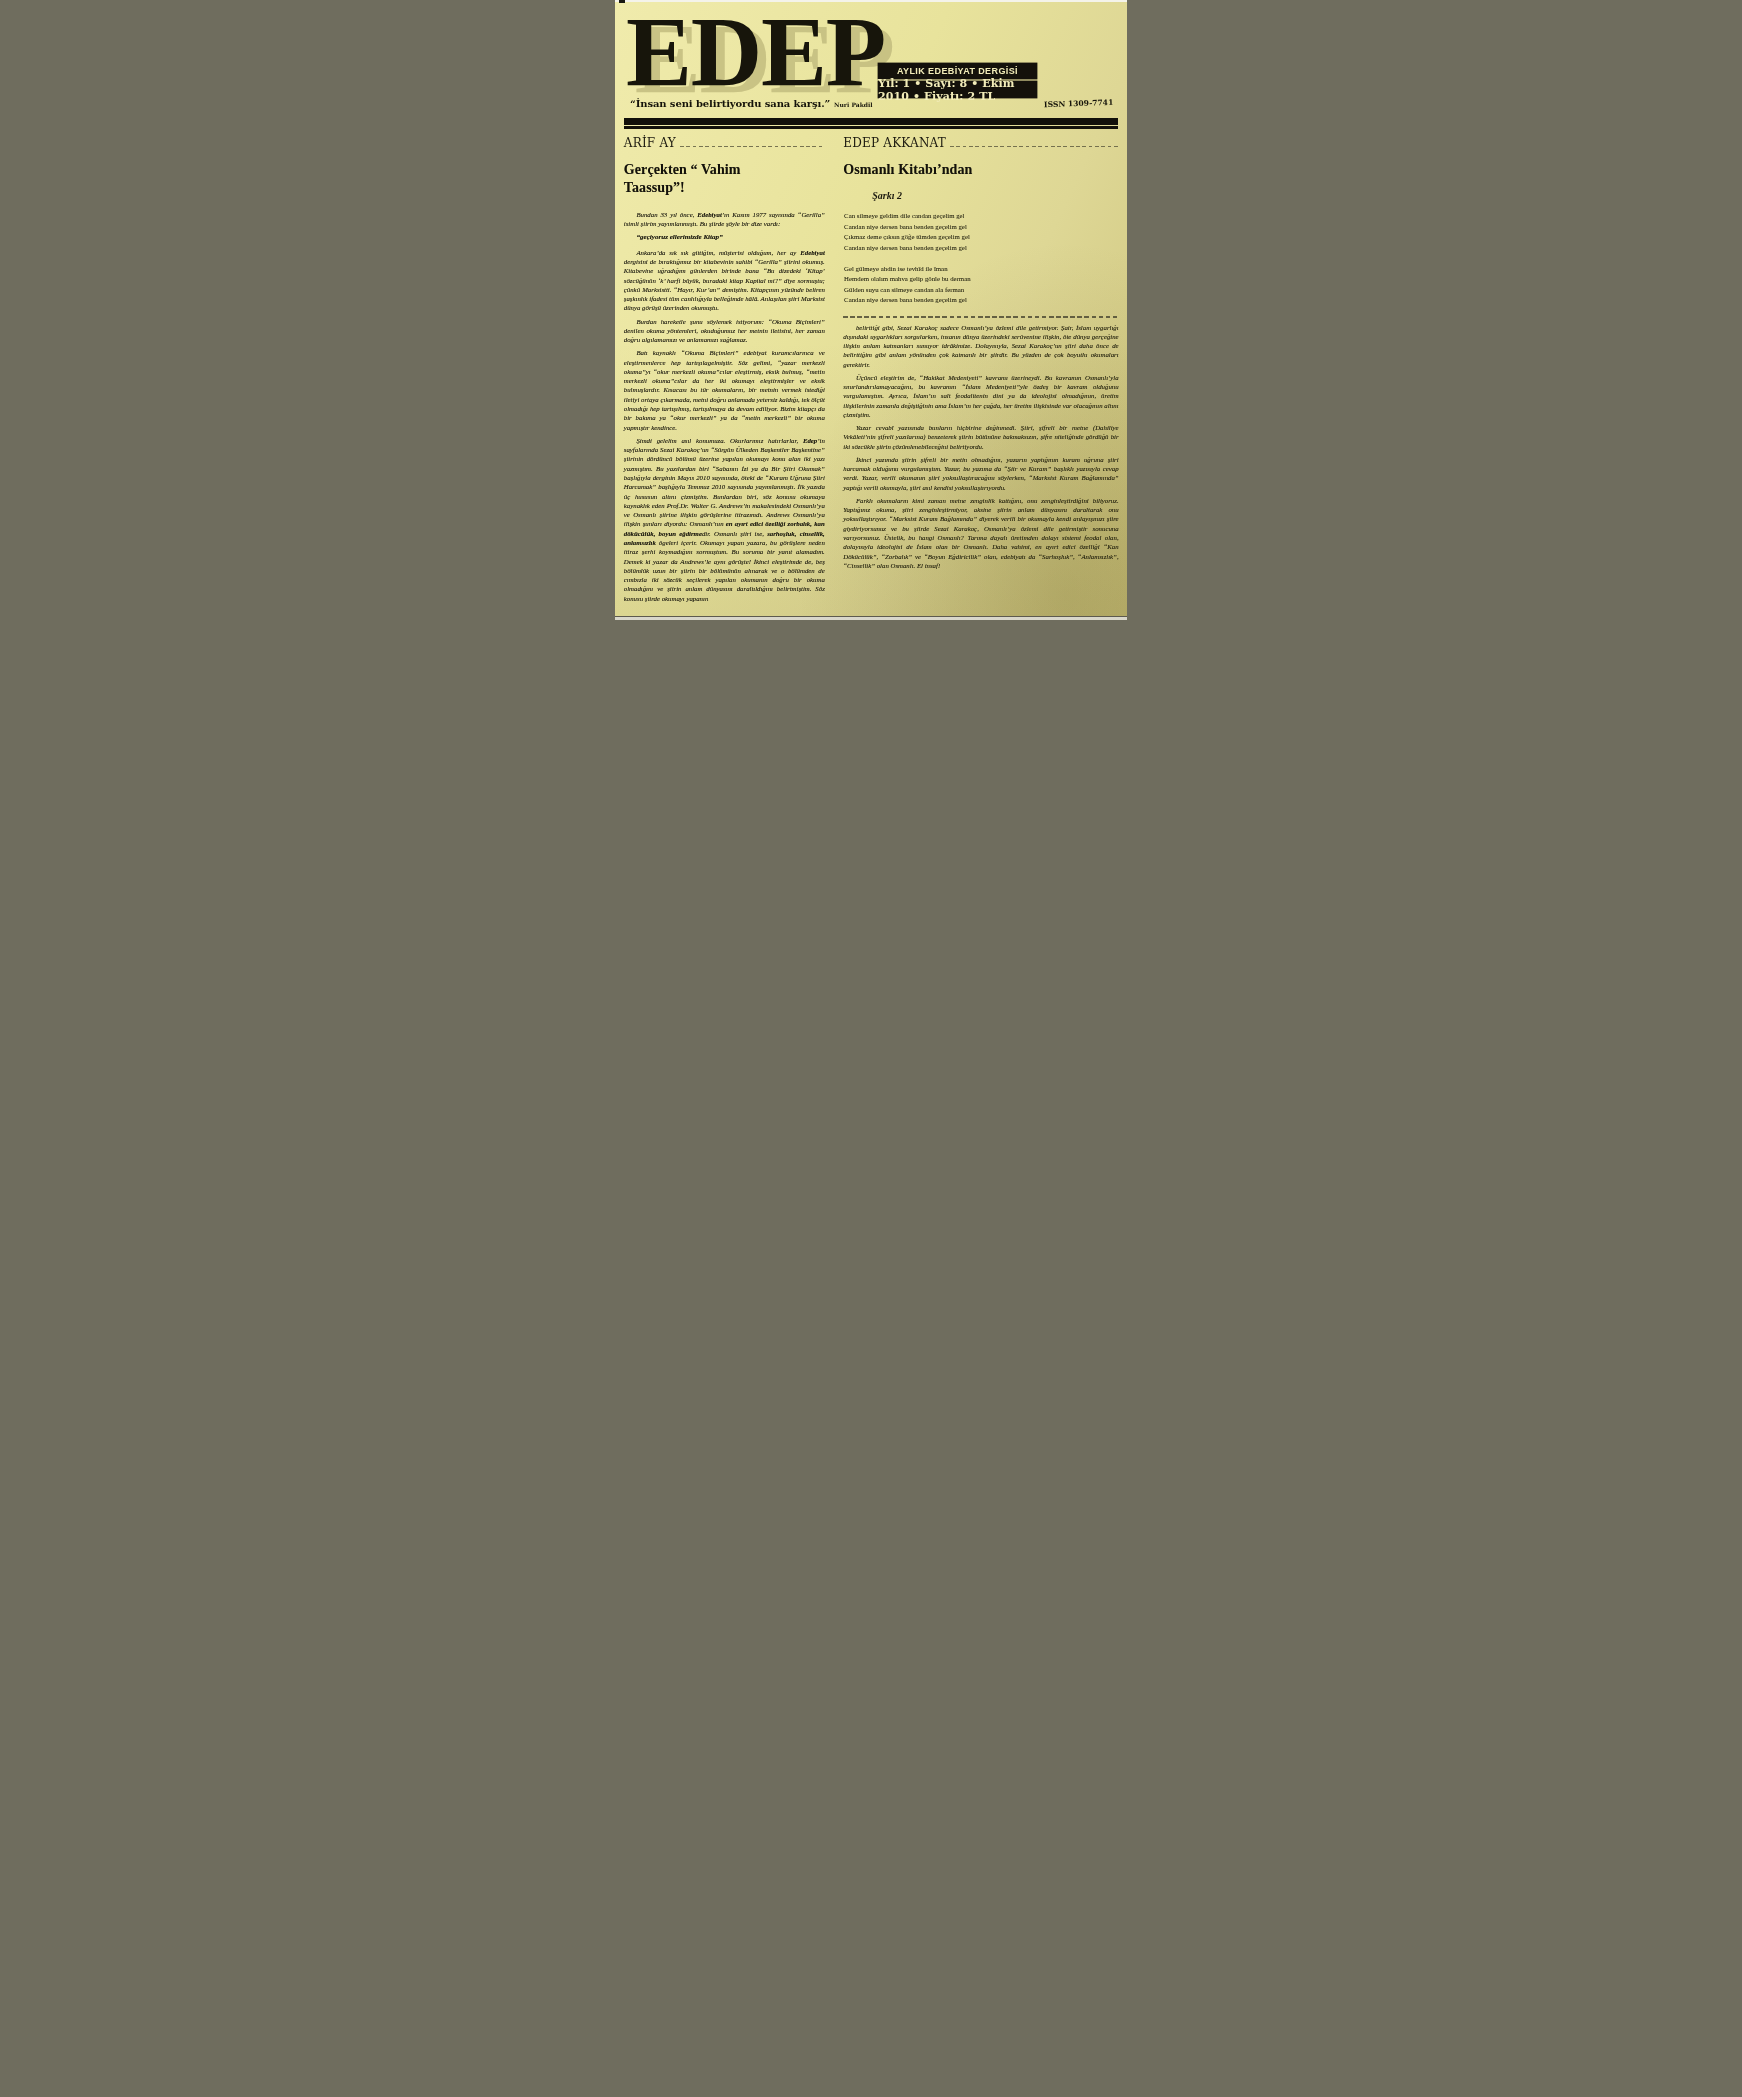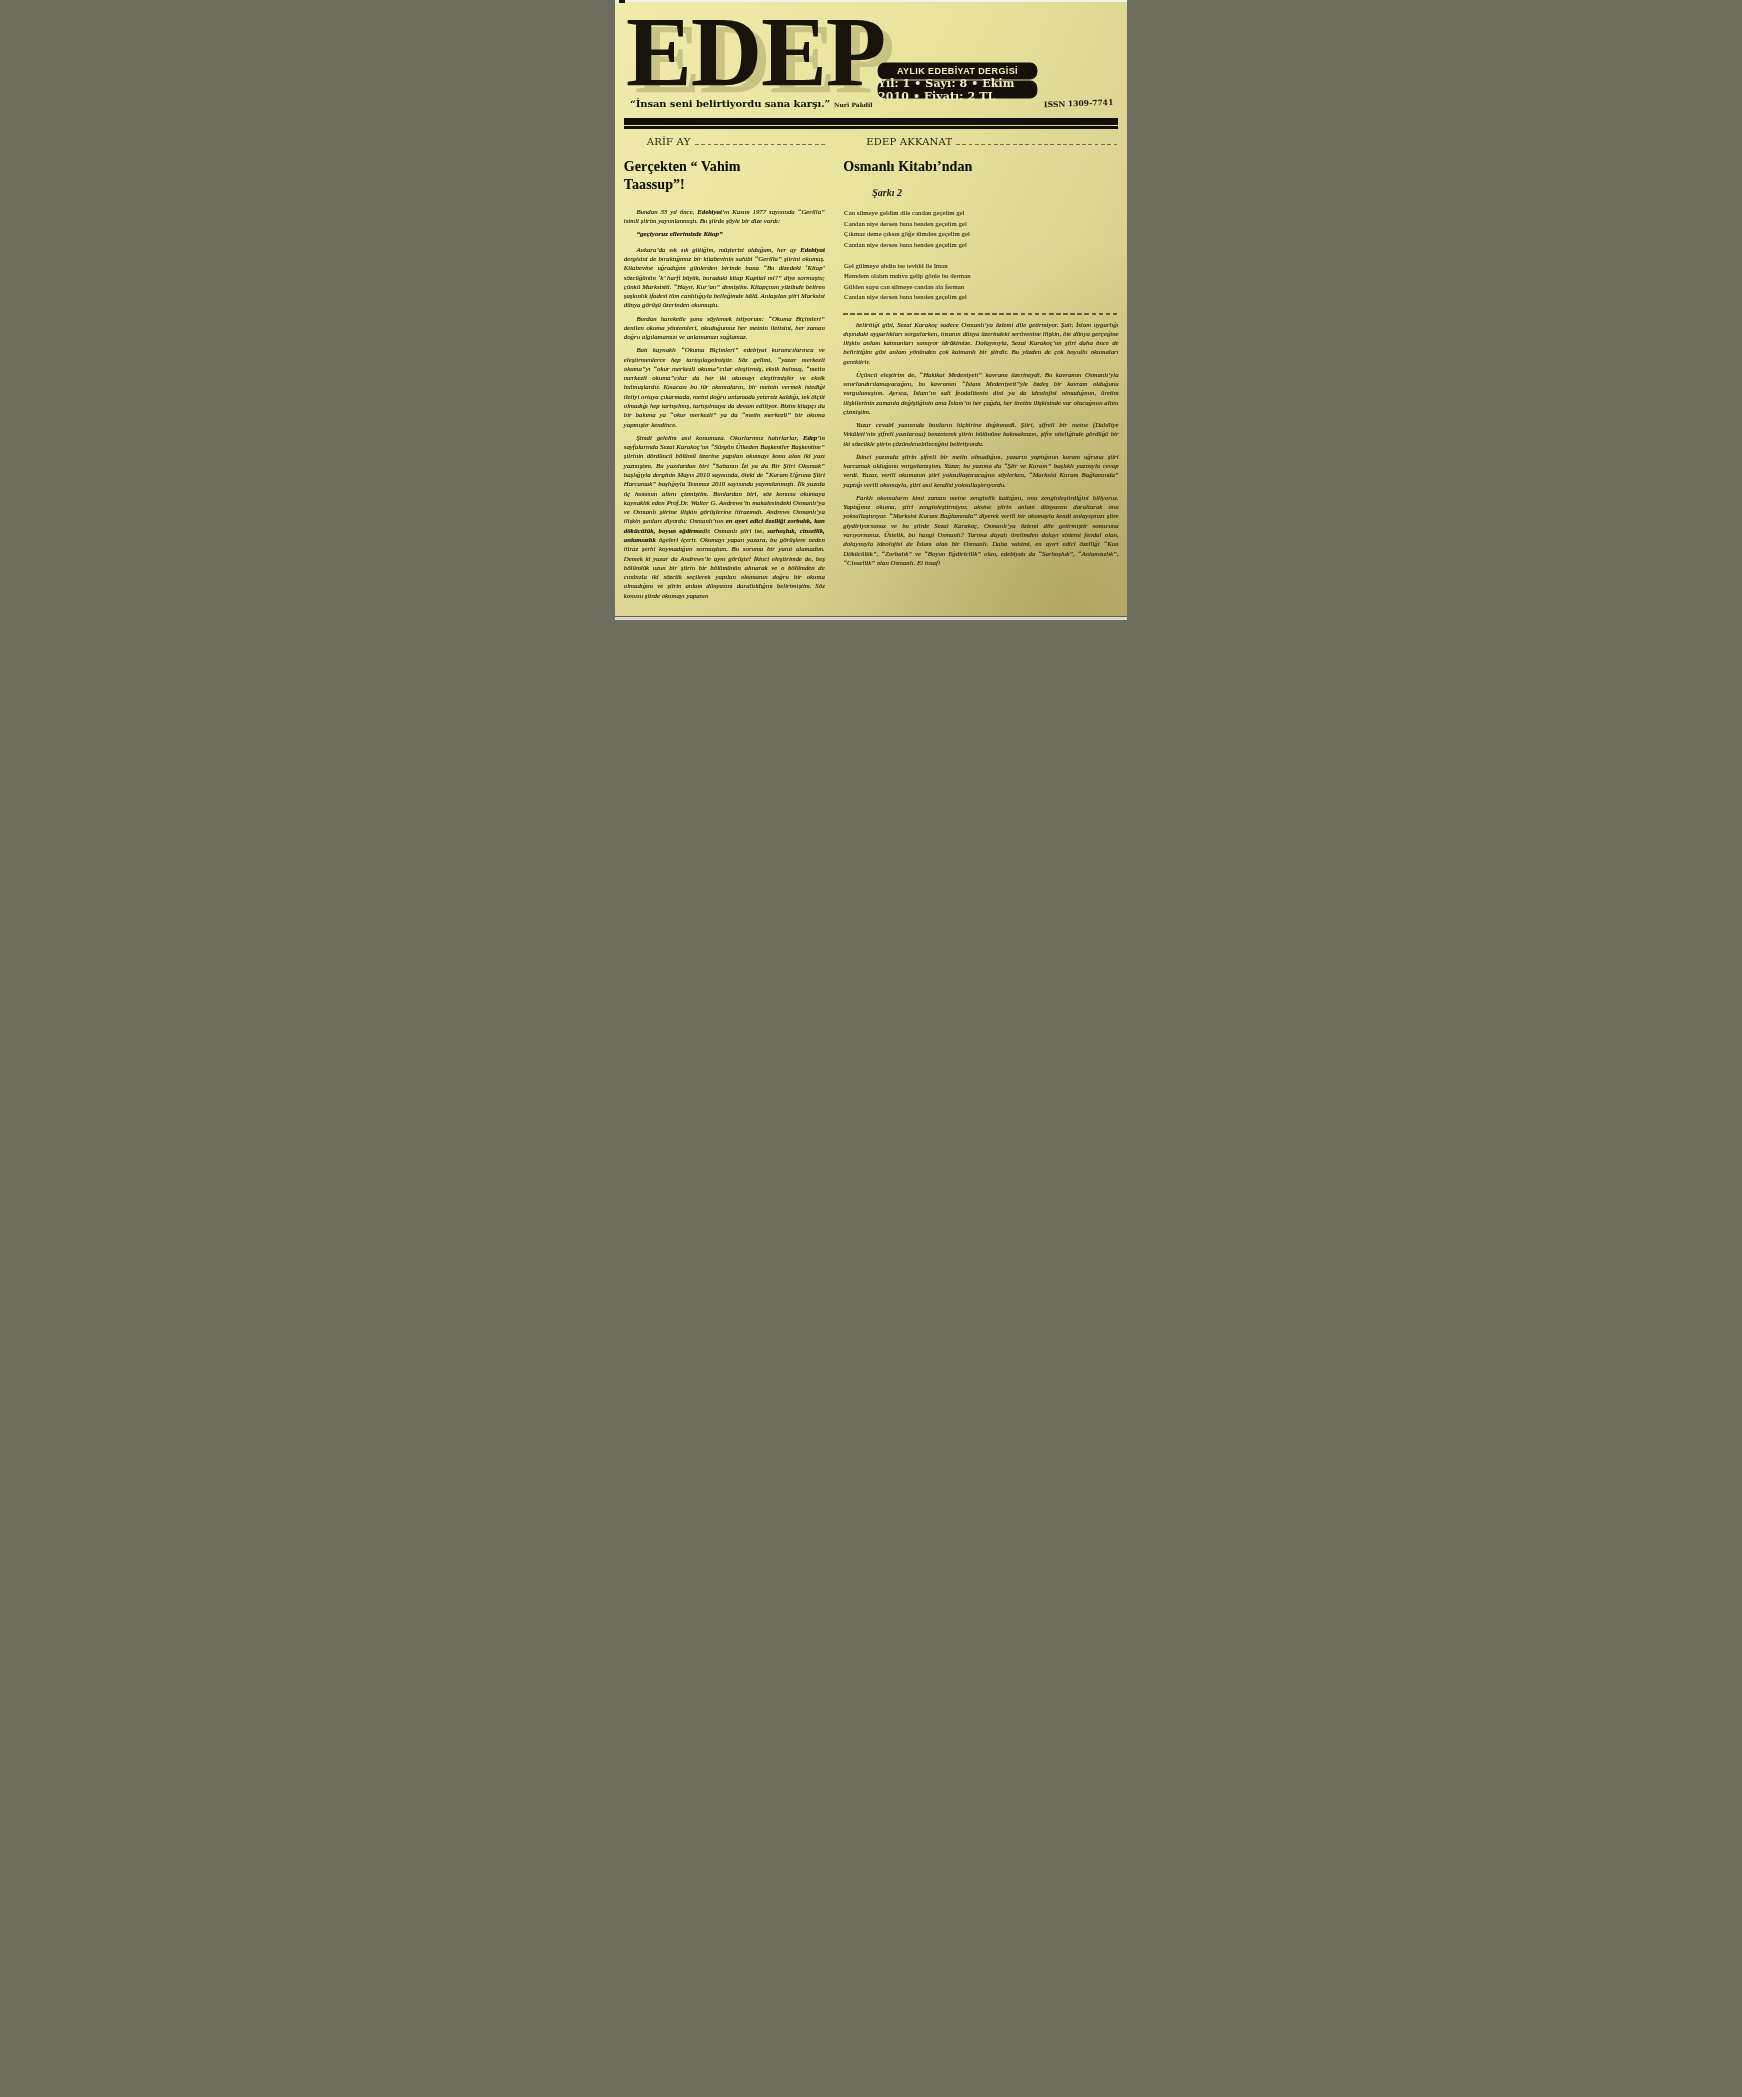--- a/index.html
+++ b/index.html
@@ -27,21 +27,20 @@
     font-size:99px;line-height:1;letter-spacing:-1.3px;
   }
   .masthead .ghost{left:8.8px;top:7.1px;color:#c3bd7f;opacity:.85;}
   .masthead .main{color:#17150b;}
 
   .banner{position:absolute;left:263px;top:63px;width:159px;z-index:3;}
   .banner-row{
     background:#14110b;color:#f2ecb9;
     display:flex;align-items:center;justify-content:center;
     box-shadow:0 0 0 0.4px #14110b;
-    border-radius:7px;
   }
   .banner-row.first{
     height:15.5px;margin-bottom:2.5px;
     font-family:"Liberation Sans",sans-serif;font-weight:700;
     font-size:9px;letter-spacing:0.4px;
   }
   .banner-row.second{
     height:17px;
     font-family:"DejaVu Serif",serif;font-weight:700;font-size:11px;letter-spacing:0.1px;
   }
@@ -63,22 +62,22 @@
   
   .columns{
     position:absolute;left:8.8px;right:8.4px;top:136px;bottom:4.2px;
     display:flex;gap:18.5px;
   }
   .col{position:relative;}
   .col-left{flex:0 0 201px;}
   .col-right{flex:1;min-width:0;}
 
   .col-header{display:flex;align-items:baseline;gap:4.2px;
-    font-family:"DejaVu Serif",serif;font-size:10px;font-weight:400;
-    letter-spacing:0.2px;color:#1d1b10;margin-left:23px;}
+    font-family:"DejaVu Serif",serif;font-size:12px;font-weight:400;
+    letter-spacing:0.2px;color:#1d1b10;}
   .col-header .hrule{flex:1;height:1.3px;margin-bottom:1.3px;
     background:repeating-linear-gradient(90deg,#514e36 0 3.8px,rgba(0,0,0,0) 3.8px 6.3px);
     opacity:.75;}
 
   .art-title{
     font-family:"Liberation Serif",serif;font-weight:700;
     font-size:14px;line-height:1.28;color:#13110a;
     margin:11.3px 0 0 0;letter-spacing:0.1px;
     text-shadow:0 0 0.4px rgba(30,28,14,.35);
   }

